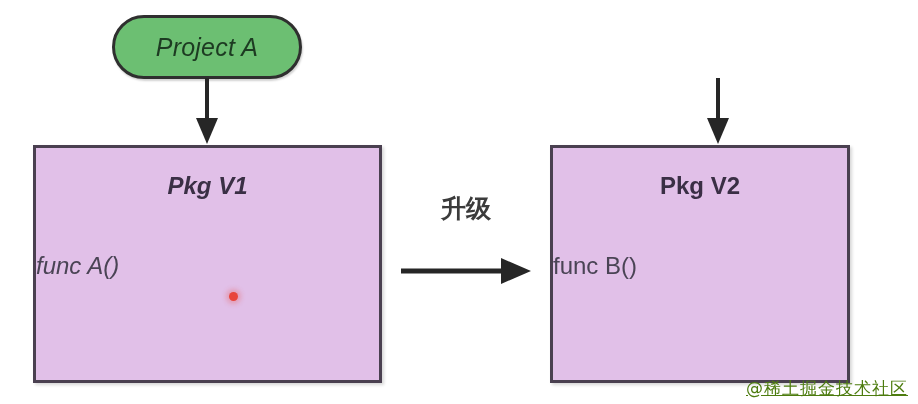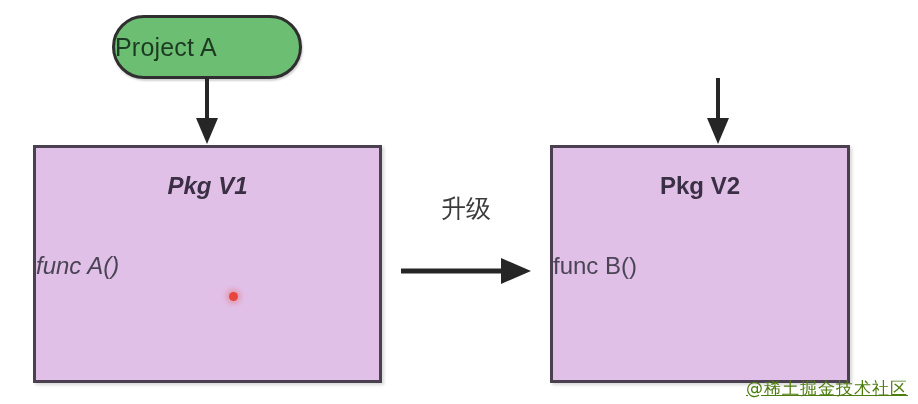--- a/index.html
+++ b/index.html
@@ -22,24 +22,26 @@
 
   
   .project-node {
     position: absolute;
     box-sizing: border-box;
     background: #6cbf72;
     border: 3px solid #2f2f2f;
     border-radius: 34px;
     display: flex;
     align-items: center;
+    justify-content: center;
     color: #1d3b22;
     font-size: 25px;
     letter-spacing: 0.2px;
     box-shadow: 1px 2px 2px rgba(0,0,0,0.18);
+    font-style: italic;
   }
   #project-a { left: 112px; top: 15px; width: 190px; height: 64px; }
   #project-b { left: 622px; top: 15px; width: 193px; height: 64px; }
 
   
   .pkg-box {
     position: absolute;
     box-sizing: border-box;
     background: #e1c0e8;
     border: 3px solid #4a4050;
@@ -97,20 +99,21 @@
   }
   #upgrade-label {
     position: absolute;
     left: 396px;
     top: 192px;
     width: 140px;
     text-align: center;
     font-size: 25px;
     color: #3b3b3b;
     font-family: "DejaVu Sans", "Liberation Sans", sans-serif;
+    font-weight: bold;
   }
 
   
   #watermark {
     position: absolute;
     right: 10px;
     bottom: 4px;
     font-size: 17px;
     color: #4d7c0f;
     font-family: "DejaVu Sans", "Liberation Sans", sans-serif;

